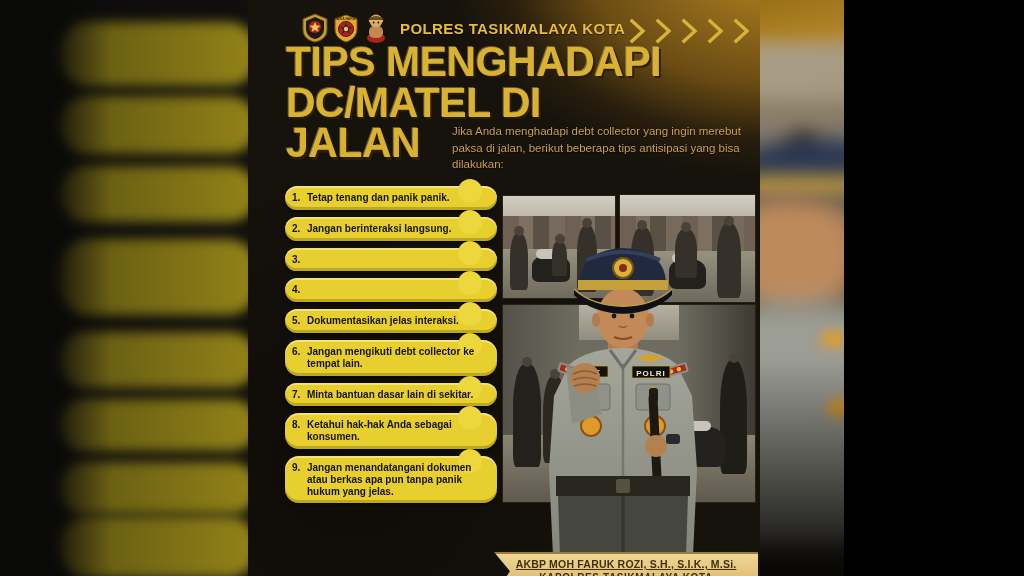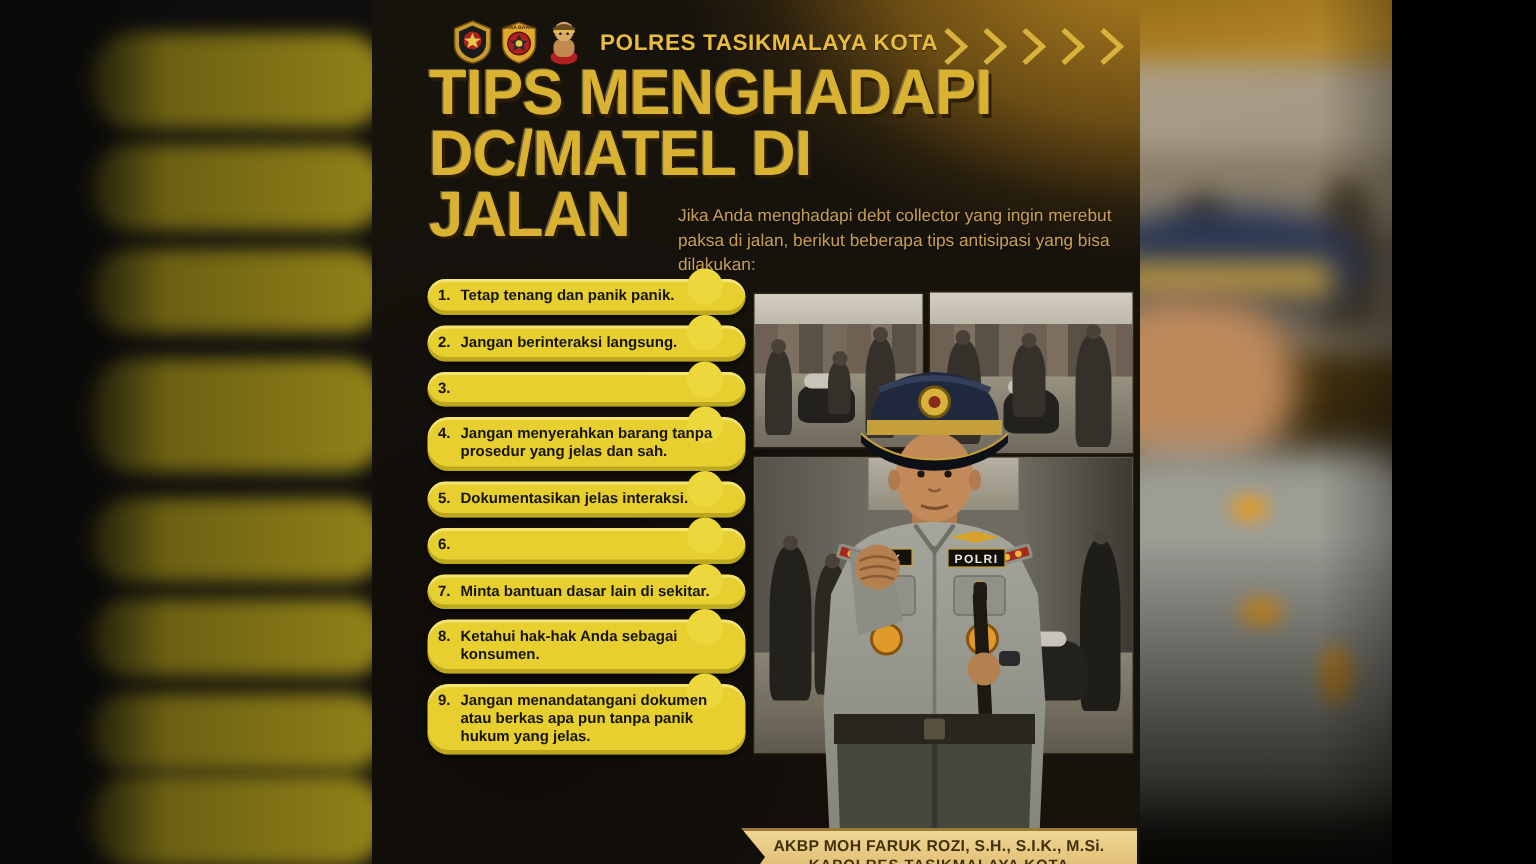--- a/index.html
+++ b/index.html
@@ -1,16 +1,16 @@
 <!DOCTYPE html>
 <html><head>
 <meta charset="utf-8">
 <style>
   html,body{margin:0;padding:0;background:#000;}
-  .stage{position:relative;width:928px;height:576px;overflow:hidden;
+  .stage{position:relative;width:844px;height:576px;overflow:hidden;
     background:#0b0a08;font-family:"Liberation Sans",sans-serif;}
 
   
   .bg-left{position:absolute;left:0;top:0;width:248px;height:576px;background:#121110;overflow:hidden;}
   .blur-pill{position:absolute;left:58px;width:200px;background:#cdb71f;border-radius:30px;
     filter:blur(6px);opacity:.92;}
   .blur-pill:nth-child(1){top:22px;height:64px;}
   .blur-pill:nth-child(2){top:96px;height:58px;}
   .blur-pill:nth-child(3){top:166px;height:56px;}
   .blur-pill:nth-child(4){top:239px;height:76px;}
@@ -52,21 +52,21 @@
   .hdr svg{display:block;}
   .agency{font-size:15px;font-weight:bold;letter-spacing:.4px;color:#e8bc3c;margin-left:7px;
     text-shadow:0 1px 1px rgba(0,0,0,.6);}
   .chevs{position:absolute;left:378px;top:17px;}
 
   
   .title{position:absolute;left:38px;top:42px;font-weight:bold;font-size:41px;line-height:39px;
     letter-spacing:-.5px;color:#d8b230;transform:scaleY(1.04);transform-origin:top left;
     text-shadow:2px 2px 0 rgba(44,30,2,.95),-1px -1px 0 rgba(255,240,170,.30),0 0 2px rgba(90,64,8,.8);}
   
-  .intro{position:absolute;left:204px;top:136px;width:300px;font-size:11.5px;line-height:1.45;
+  .intro{position:absolute;left:204px;top:123px;width:300px;font-size:11.5px;line-height:1.45;
     color:#c99f55;margin:0;text-shadow:0 1px 1px rgba(0,0,0,.5);}
 
   
   .tips{position:absolute;left:37px;top:186px;width:212px;margin:0;padding:0;list-style:none;}
   .tip{position:relative;z-index:0;margin:0 0 7px 0;padding:6px 10px 6px 7px;
     background:#e6cf2e;border-radius:14px;display:flex;gap:2px;
     box-shadow:inset 0 -3px 0 rgba(110,92,4,.35),inset 0 2px 0 rgba(255,250,190,.5),0 2px 3px rgba(0,0,0,.55);
     color:#17140a;font-weight:bold;font-size:10px;line-height:1.18;}
   .tip::before{content:"";position:absolute;z-index:-1;top:-7px;right:15px;width:24px;height:24px;
     border-radius:50%;background:#ecd73c;}
@@ -91,21 +91,21 @@
   .alley-wall.r{right:0;background:linear-gradient(270deg,#3d3a33,#6e6b60);}
 
   
   .officer{position:absolute;left:280px;top:238px;width:190px;height:320px;}
 
   
   .ribbon{position:absolute;left:246px;top:552px;width:264px;height:40px;z-index:5;
     background:linear-gradient(#eed694,#d8b164);border-top:2px solid #9c7b38;
     clip-path:polygon(0 0,100% 0,100% 100%,0 100%,16px 46%);
     text-align:center;color:#42300a;font-weight:bold;}
-  .ribbon .l1{font-size:10.5px;margin-top:4px;letter-spacing:.2px;}
+  .ribbon .l1{font-size:10.5px;margin-top:4px;letter-spacing:.2px;text-decoration:underline;}
   .ribbon .l2{font-size:10px;margin-top:2px;letter-spacing:.6px;}
 </style>
 </head>
 <body>
 
 <div class="stage">
 
   <div class="bg-left">
     <div class="blur-pill"></div>
     <div class="blur-pill"></div>
@@ -187,28 +187,28 @@
         </li>
       <li class="tip">
           <span class="num">2.</span>
           <span class="txt">Jangan berinteraksi langsung.</span>
         </li>
       <li class="tip">
           <span class="num">3.</span>
         </li>
       <li class="tip">
           <span class="num">4.</span>
-          <span class="txt">Jangan menyerahkan barang tanpa prosedur yang jelas dan sah.</span>
         </li>
       <li class="tip">
           <span class="num">5.</span>
           <span class="txt">Dokumentasikan jelas interaksi.</span>
         </li>
       <li class="tip">
           <span class="num">6.</span>
+          <span class="txt">Jangan mengikuti debt collector ke tempat lain.</span>
         </li>
       <li class="tip">
           <span class="num">7.</span>
           <span class="txt">Minta bantuan dasar lain di sekitar.</span>
         </li>
       <li class="tip">
           <span class="num">8.</span>
           <span class="txt">Ketahui hak-hak Anda sebagai konsumen.</span>
         </li>
       <li class="tip">

